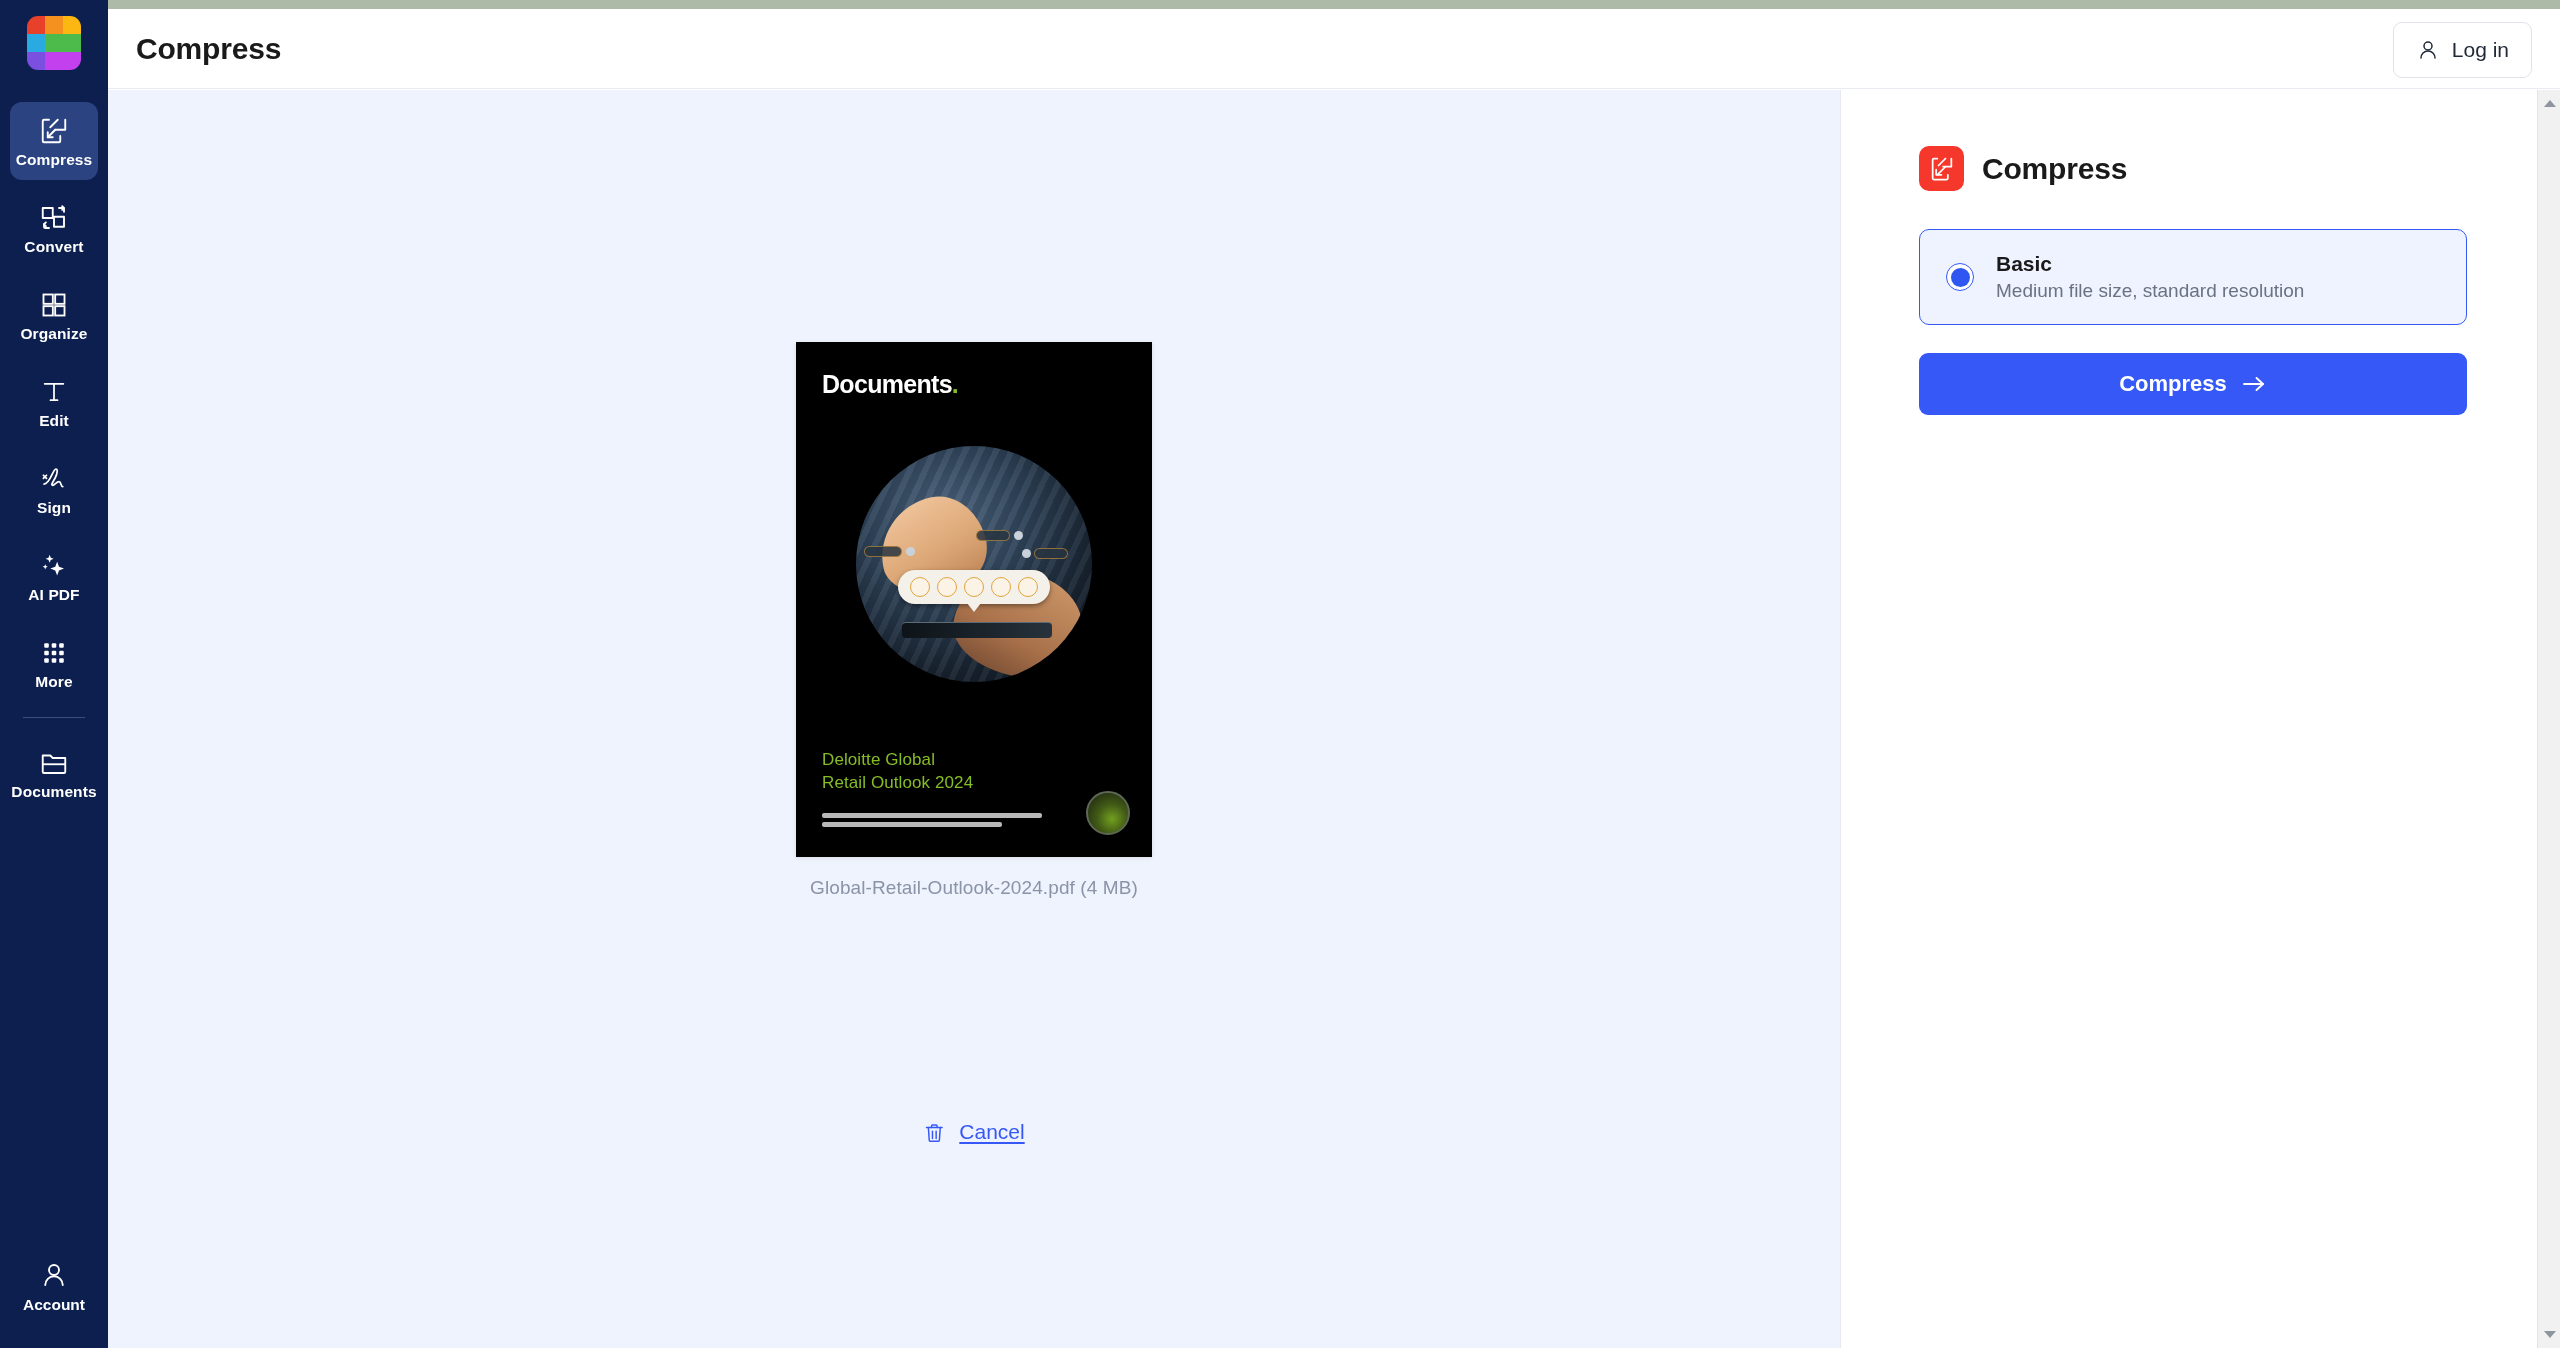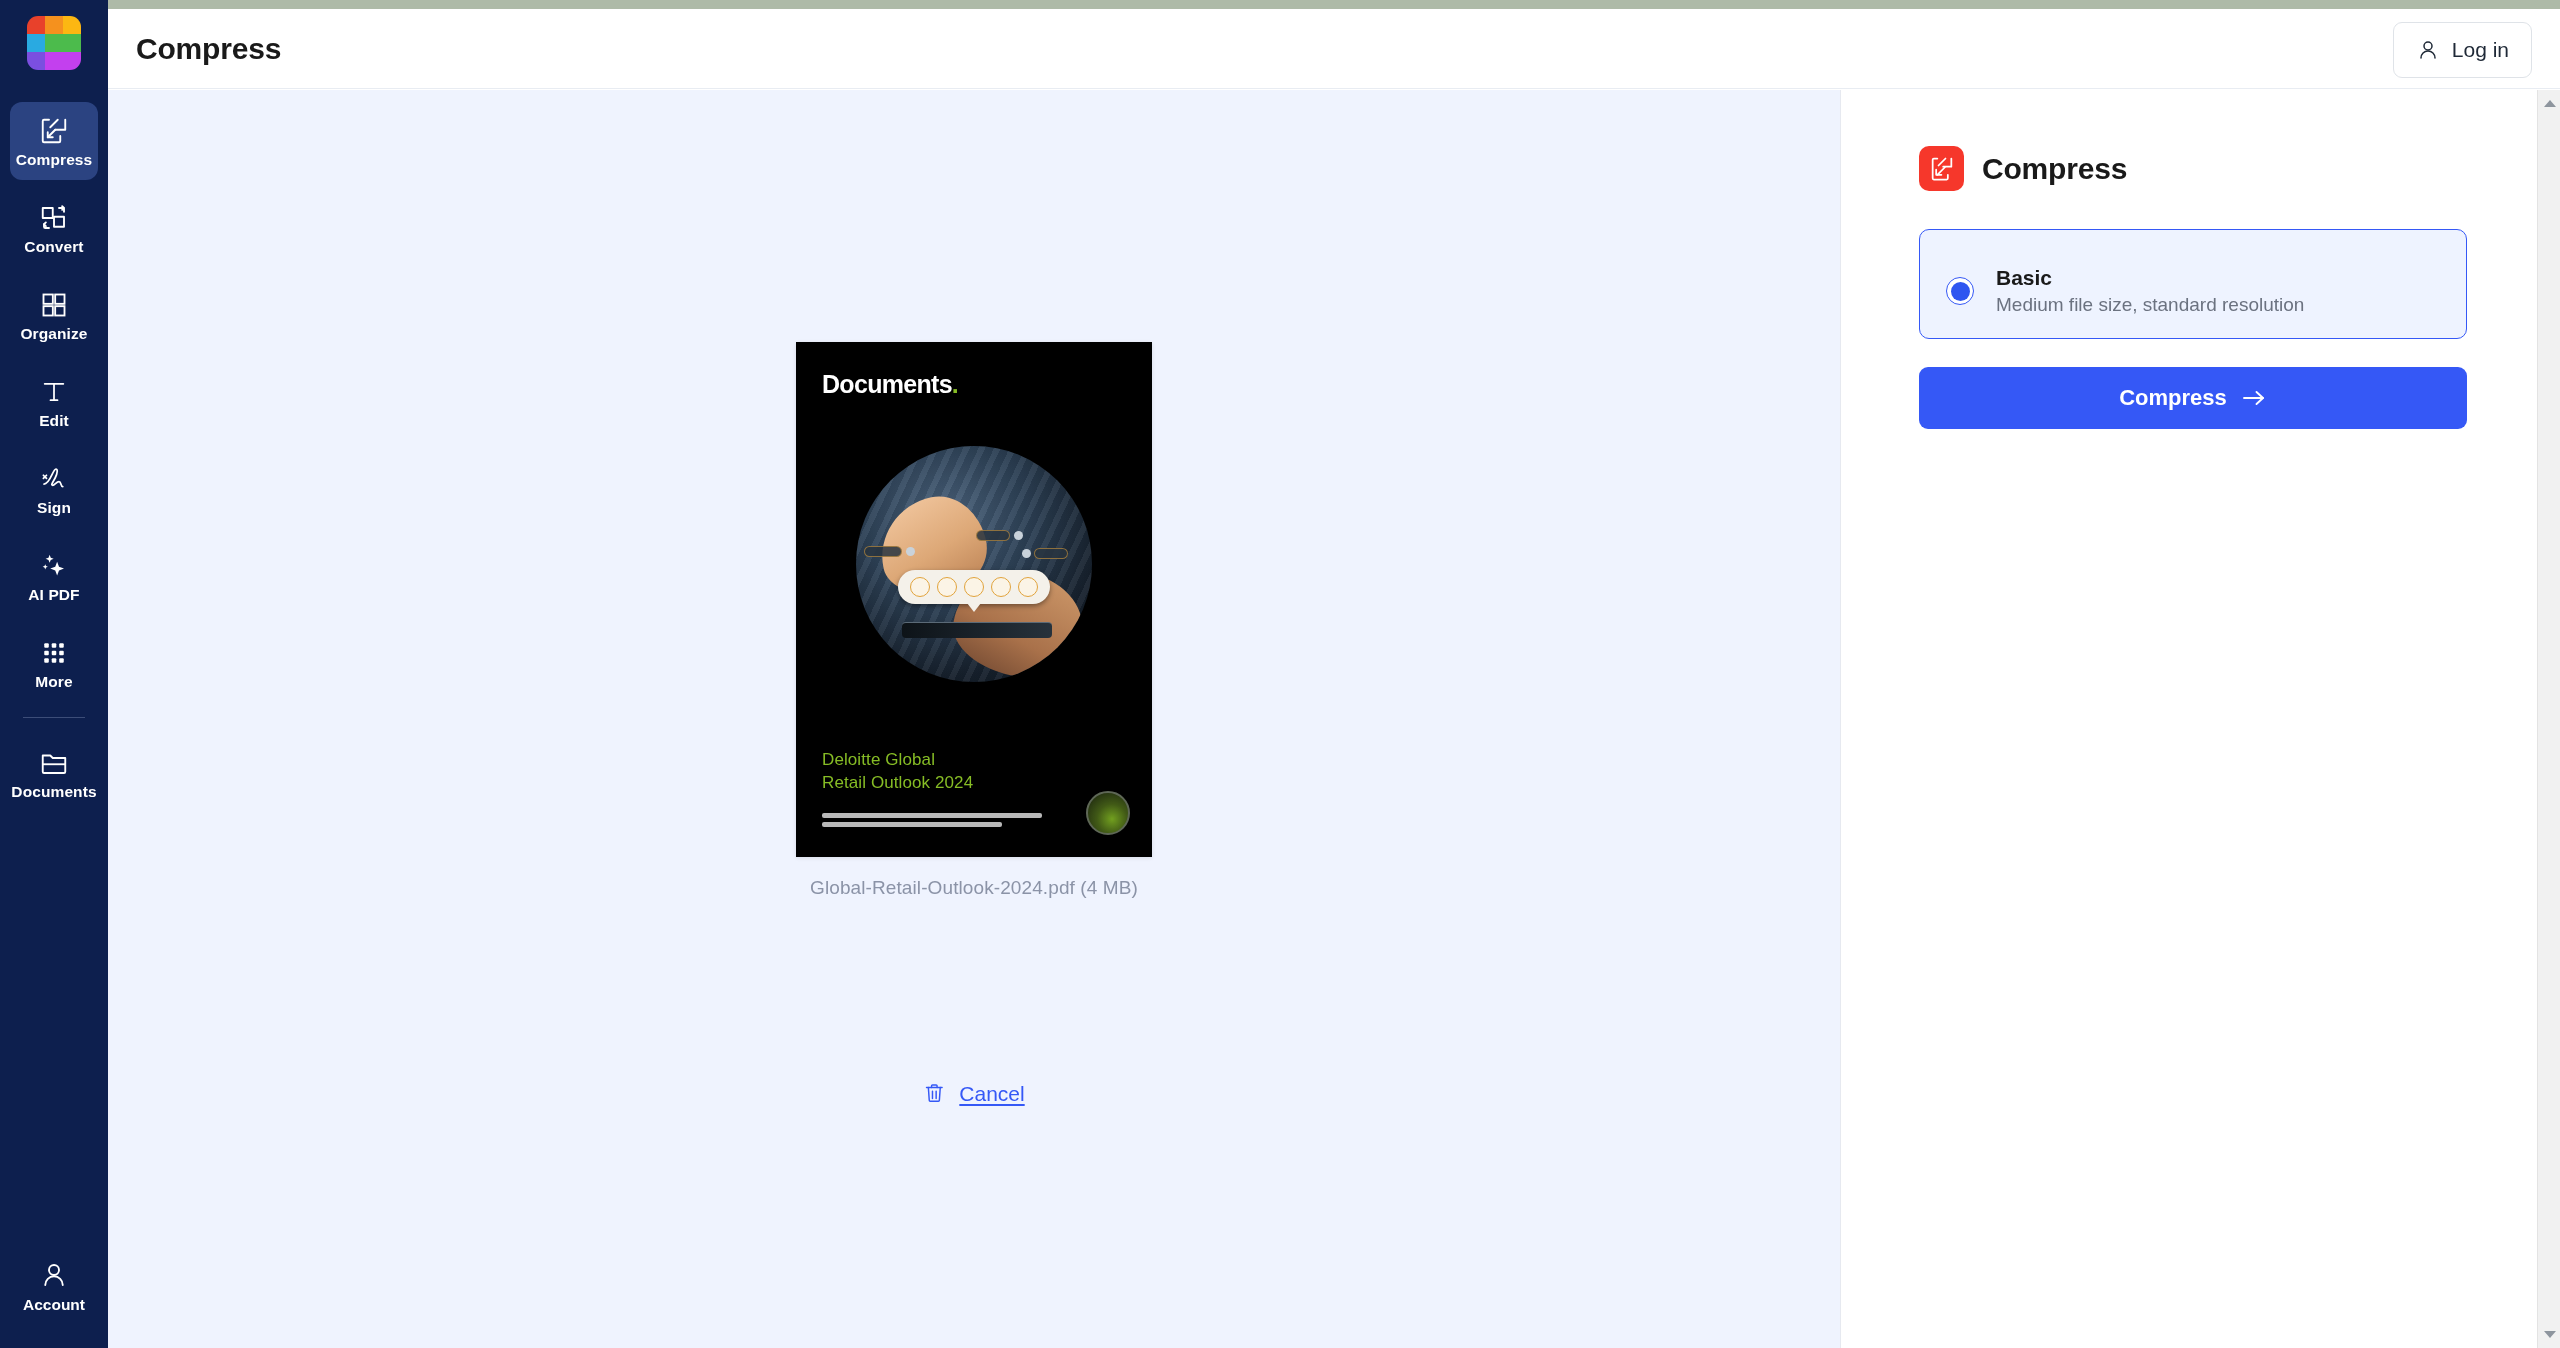--- a/index.html
+++ b/index.html
@@ -239,22 +239,22 @@
     opacity: .85;
   }
   .filename {
     margin-top: 20px;
     font-size: 19px; color: #8b93a7;
     letter-spacing: .1px;
   }
   .cancel-row {
     position: absolute;
     left: 50%; transform: translateX(-50%);
-    top: 992px;
-    display: flex; align-items: flex-start; gap: 14px;
+    top: 1030px;
+    display: flex; align-items: flex-end; gap: 14px;
     cursor: pointer;
   }
   .cancel-row .cancel-label {
     font-size: 21px; color: #3558f6;
     text-decoration: underline; text-underline-offset: 3px;
   }
 
   
   .panel {
     position: absolute; top: 90px; left: 1840px;
@@ -273,21 +273,21 @@
     display: flex; align-items: center; justify-content: center;
     flex: 0 0 auto;
   }
   .panel-title {
     font-size: 30px; font-weight: 700; color: #1a1a1a;
     letter-spacing: -0.2px;
   }
   .option {
     border: 1px solid #dfe3ec;
     border-radius: 10px;
-    padding: 36px 26px 22px 26px;
+    padding: 22px 26px 22px 26px;
     display: flex; align-items: center; gap: 22px;
     cursor: pointer;
     background: #fff;
     margin-bottom: 6px;
   }
   .option.selected {
     background: #eef3ff;
     border: 1.6px solid #3558f6;
   }
   .radio {

